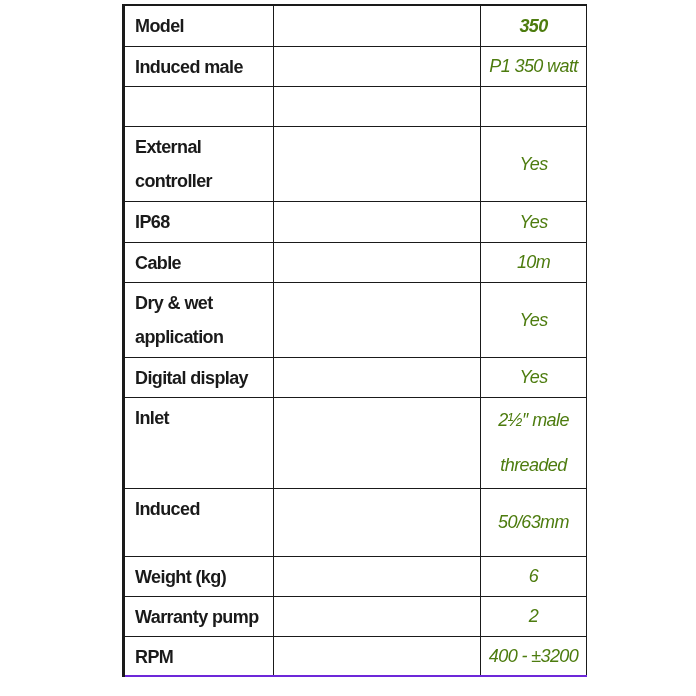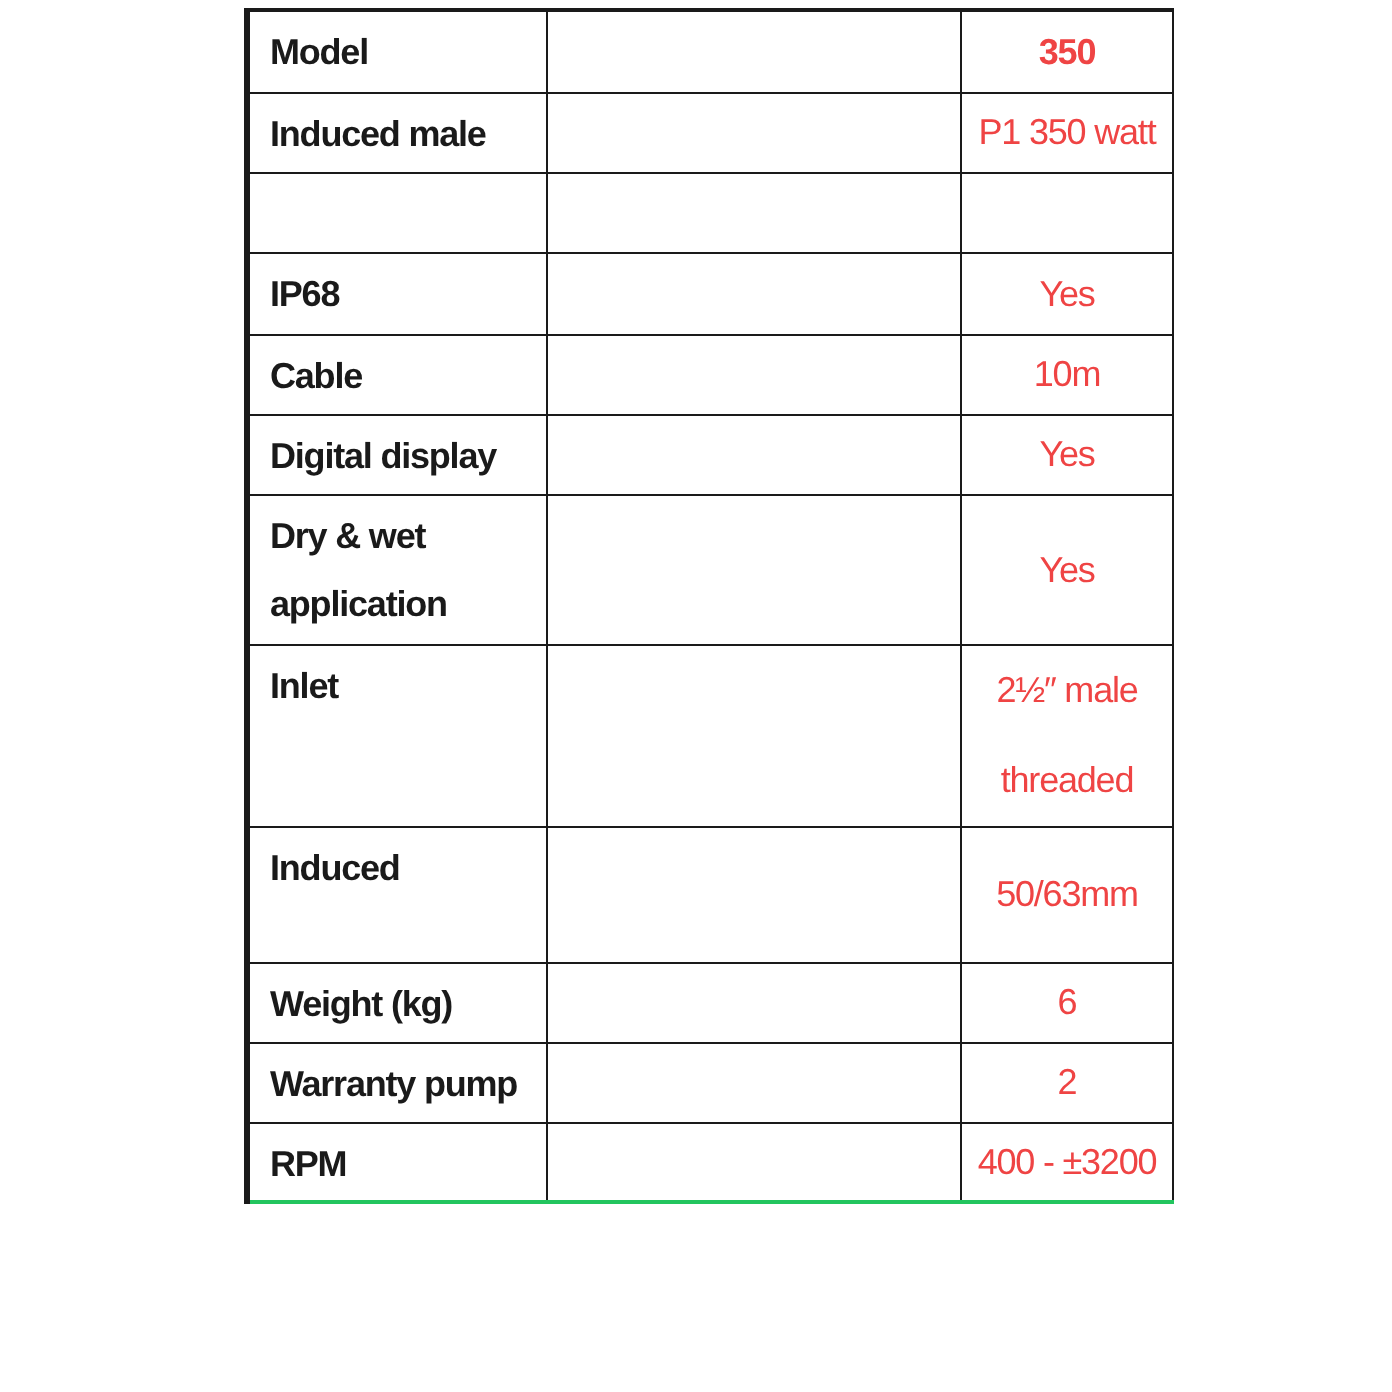--- a/index.html
+++ b/index.html
@@ -11,29 +11,29 @@
     table-layout: fixed;
     width: 455px;
   }
   .spec-table td {
     border: 1px solid #1a1a1a;
     padding: 0;
     font-size: 18px;
     line-height: 34px;
   }
   .spec-table tr:first-child td { border-top: 2px solid #1a1a1a; }
-  .spec-table tr:last-child td { border-bottom: 2px solid #22c55e; }
+  .spec-table tr:last-child td { border-bottom: 2px solid #6d28d9; }
   .spec-table td.c-label { border-left: 3px solid #1a1a1a; }
   .c-label { width: 138px; font-weight: bold; padding-left: 10px !important;
              vertical-align: top; letter-spacing: -0.6px; font-size: 18px;
              transform-origin: left; }
   .c-label span { display: block; padding-top: 3px; }
   .c-mid { width: 206px; }
   .c-val { width: 105px; text-align: center; vertical-align: middle;
-           font-size: 17px; letter-spacing: -0.6px; color: #ef4444; }
+           font-size: 17px; letter-spacing: -0.6px; color: #4d7c0f; font-style: italic; }
   .c-val.bold { font-weight: bold; }
   .c-val span { display: inline-block; }
 </style>
 </head>
 <body>
 
 <table class="spec-table">
   <tbody>
     <tr style="height:41px">
       <td class="c-label">
@@ -49,44 +49,51 @@
       <td class="c-mid"></td>
       <td class="c-val">P1 350 watt</td>
     </tr>
     <tr style="height:40px">
       <td class="c-label">
           <span></span>
         </td>
       <td class="c-mid"></td>
       <td class="c-val"></td>
     </tr>
+    <tr style="height:75px">
+      <td class="c-label">
+          <span style="width:90px">External controller</span>
+        </td>
+      <td class="c-mid"></td>
+      <td class="c-val">Yes</td>
+    </tr>
     <tr style="height:41px">
       <td class="c-label">
           <span>IP68</span>
         </td>
       <td class="c-mid"></td>
       <td class="c-val">Yes</td>
     </tr>
     <tr style="height:40px">
       <td class="c-label">
           <span>Cable</span>
         </td>
       <td class="c-mid"></td>
       <td class="c-val">10m</td>
     </tr>
-    <tr style="height:40px">
+    <tr style="height:75px">
       <td class="c-label">
-          <span>Digital display</span>
+          <span style="width:100px">Dry &amp; wet application</span>
         </td>
       <td class="c-mid"></td>
       <td class="c-val">Yes</td>
     </tr>
-    <tr style="height:75px">
+    <tr style="height:40px">
       <td class="c-label">
-          <span style="width:100px">Dry &amp; wet application</span>
+          <span>Digital display</span>
         </td>
       <td class="c-mid"></td>
       <td class="c-val">Yes</td>
     </tr>
     <tr style="height:66px">
       <td class="c-label">
           <span>Inlet</span>
         </td>
       <td class="c-mid"></td>
       <td class="c-val"><span style="width:80px;line-height:45px">2½″ male threaded</span></td>

